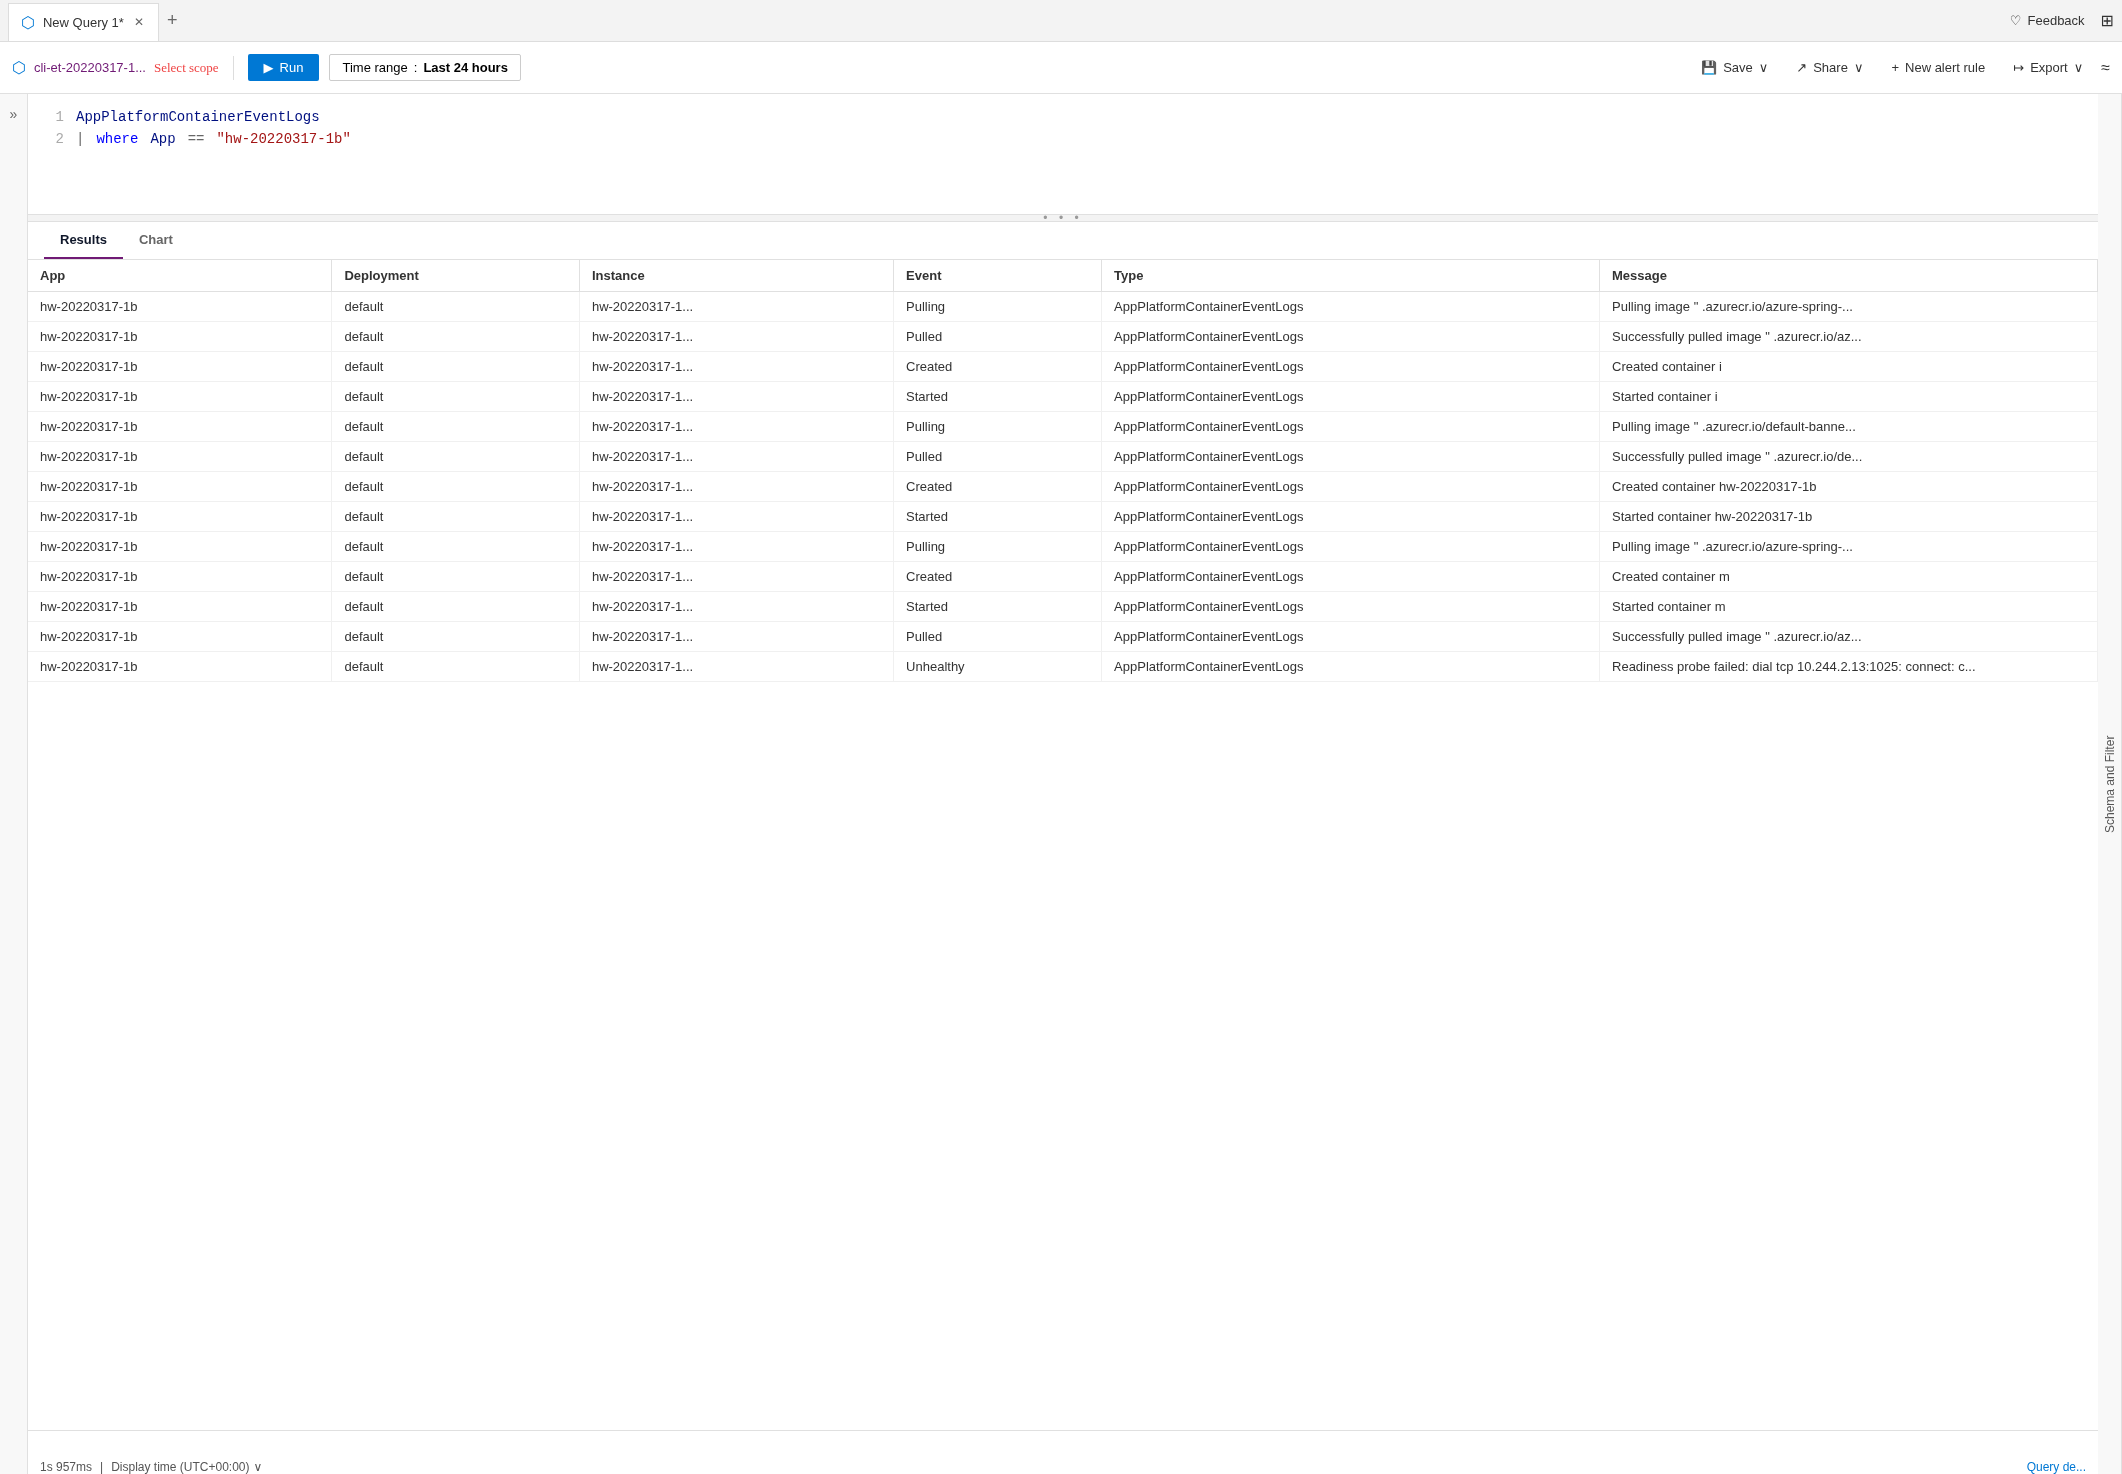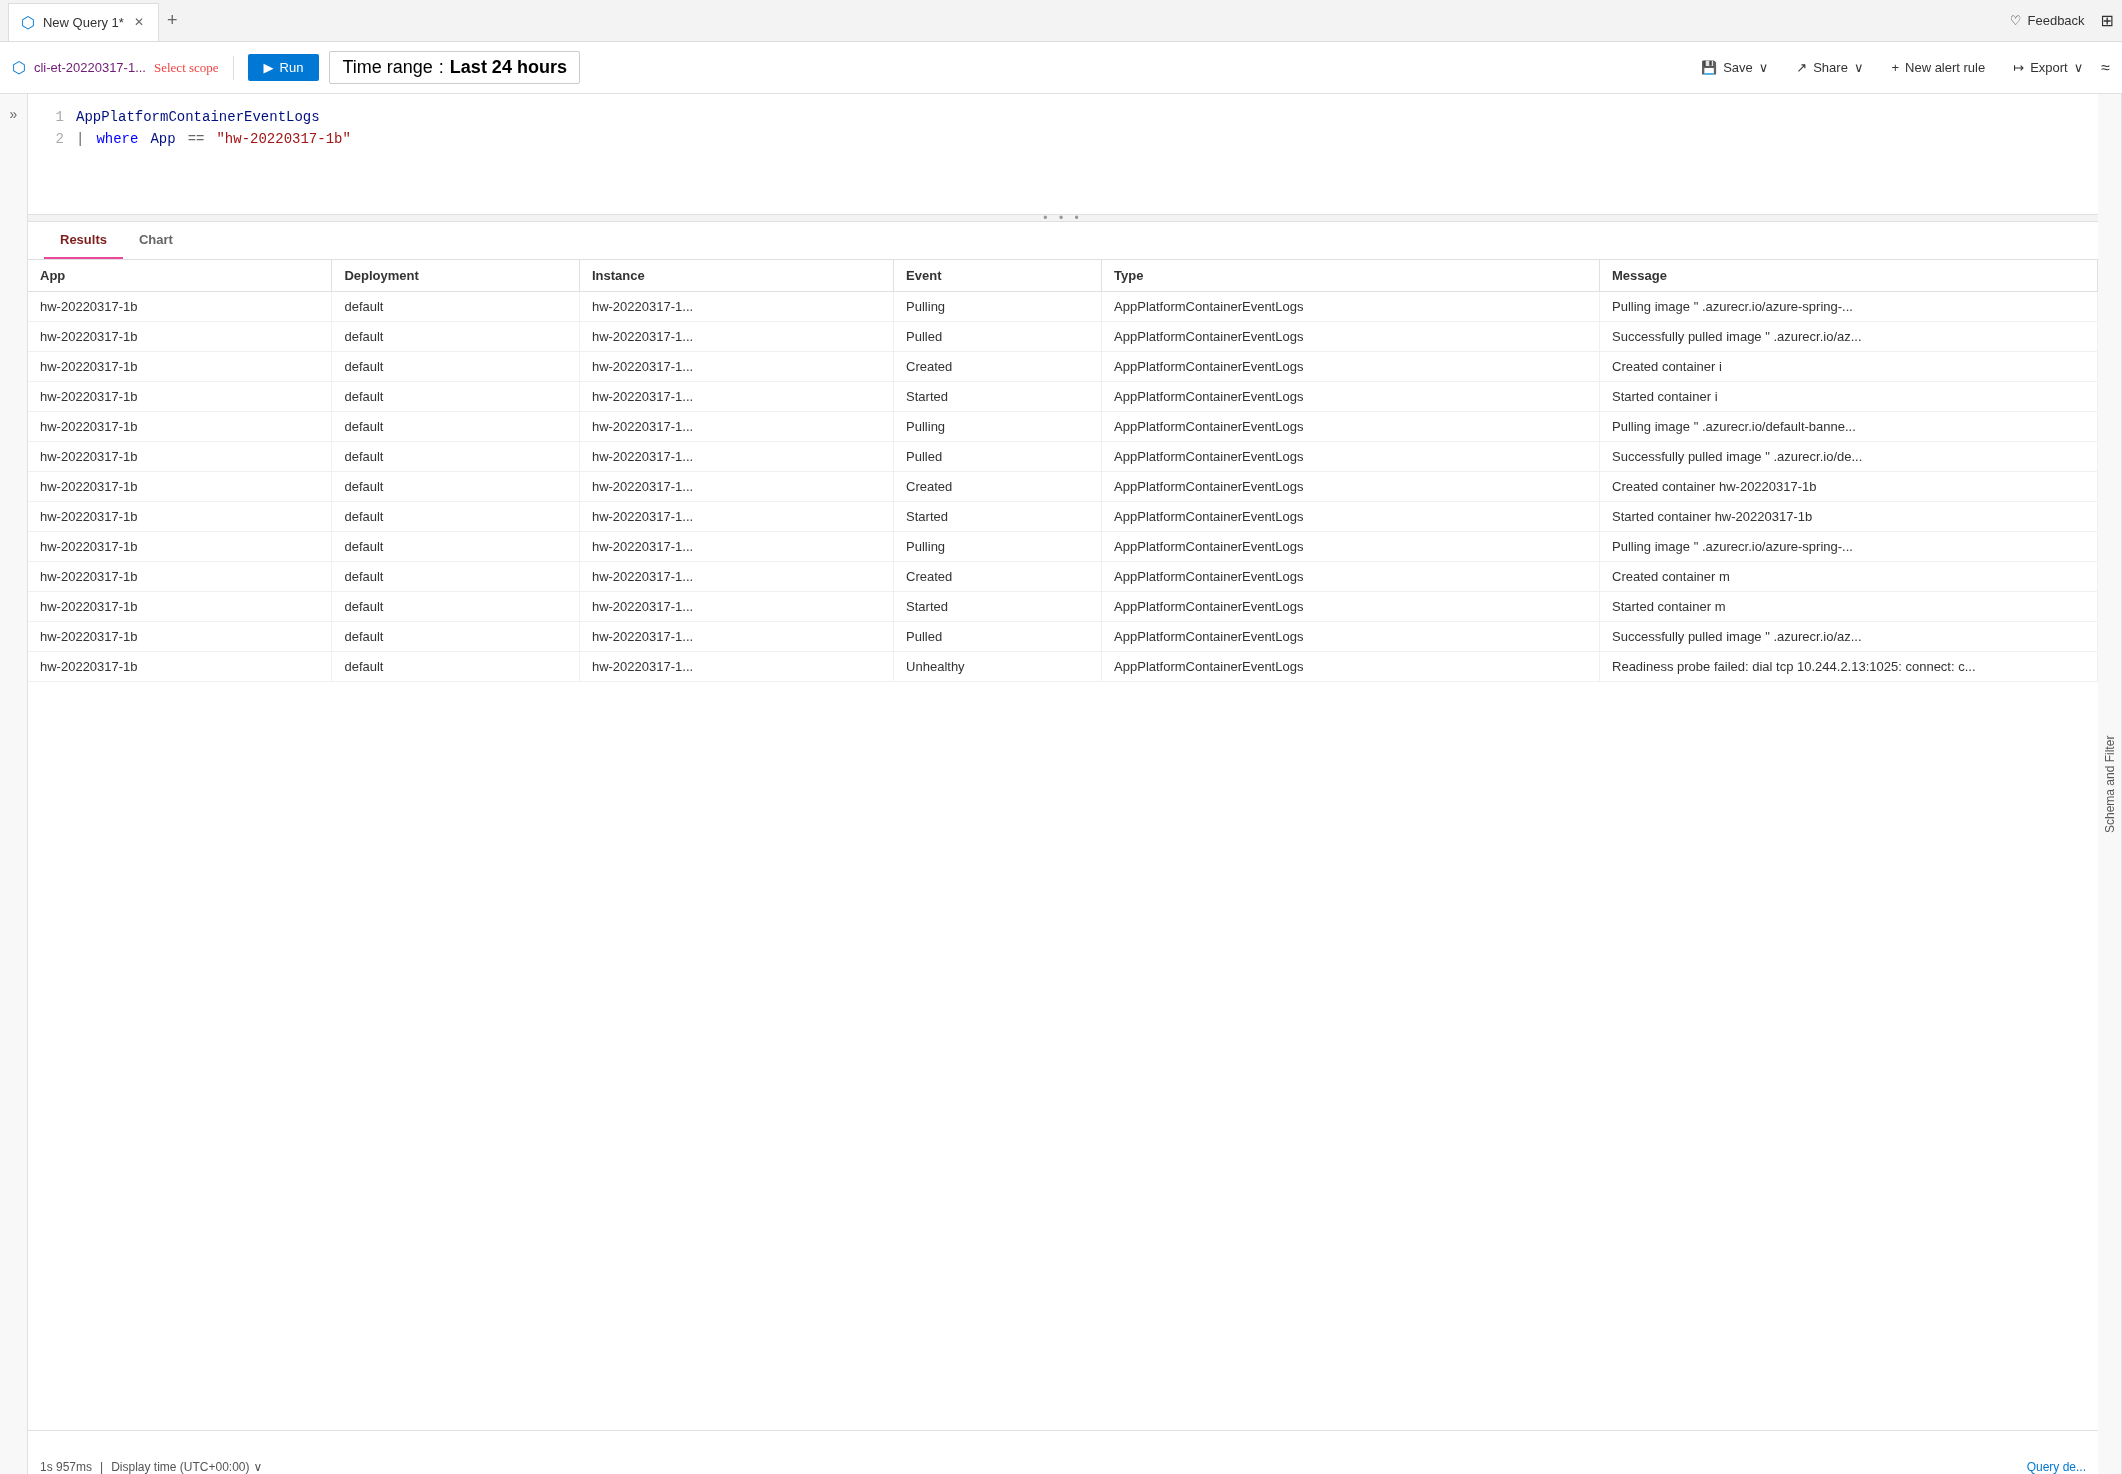--- a/index.html
+++ b/index.html
@@ -118,21 +118,21 @@
       border-radius: 2px;
     }
     .time-range-btn {
       display: flex;
       align-items: center;
       gap: 6px;
       border: 1px solid #ccc;
       background: #fff;
       padding: 5px 12px;
       cursor: pointer;
-      font-size: 18px;
+      font-size: 13px;
       border-radius: 2px;
     }
     .toolbar-right {
       margin-left: auto;
       display: flex;
       align-items: center;
       gap: 8px;
     }
     .toolbar-btn {
       display: flex;
@@ -260,22 +260,22 @@
     }
     .results-tab {
       padding: 10px 16px;
       cursor: pointer;
       font-size: 13px;
       color: #666;
       border-bottom: 2px solid transparent;
       font-weight: bold;
     }
     .results-tab.active {
-      color: #7f1d1d;
-      border-bottom: 2px solid #ec4899;
+      color: #0f172a;
+      border-bottom: 2px solid #701a75;
       font-weight: 600;
     }
 
     
     .table-container {
       flex: 1;
       overflow: auto;
     }
     table {
       width: 100%;

